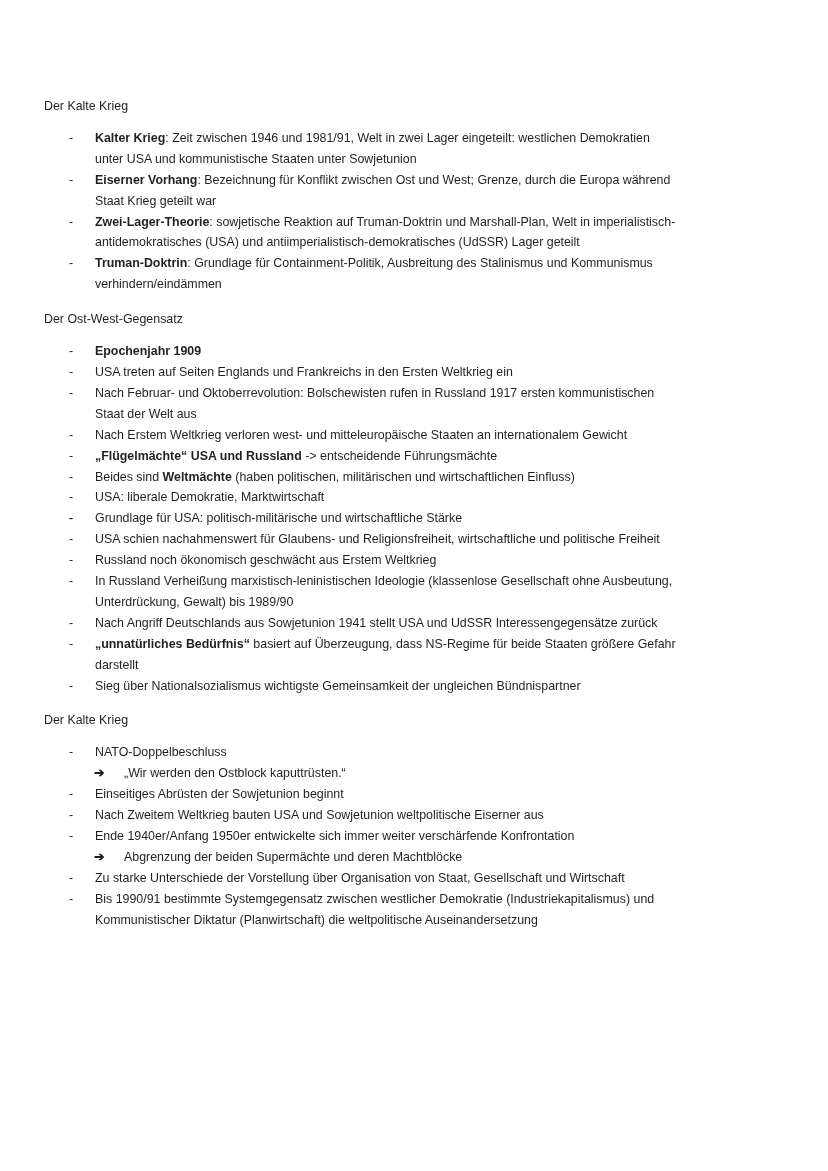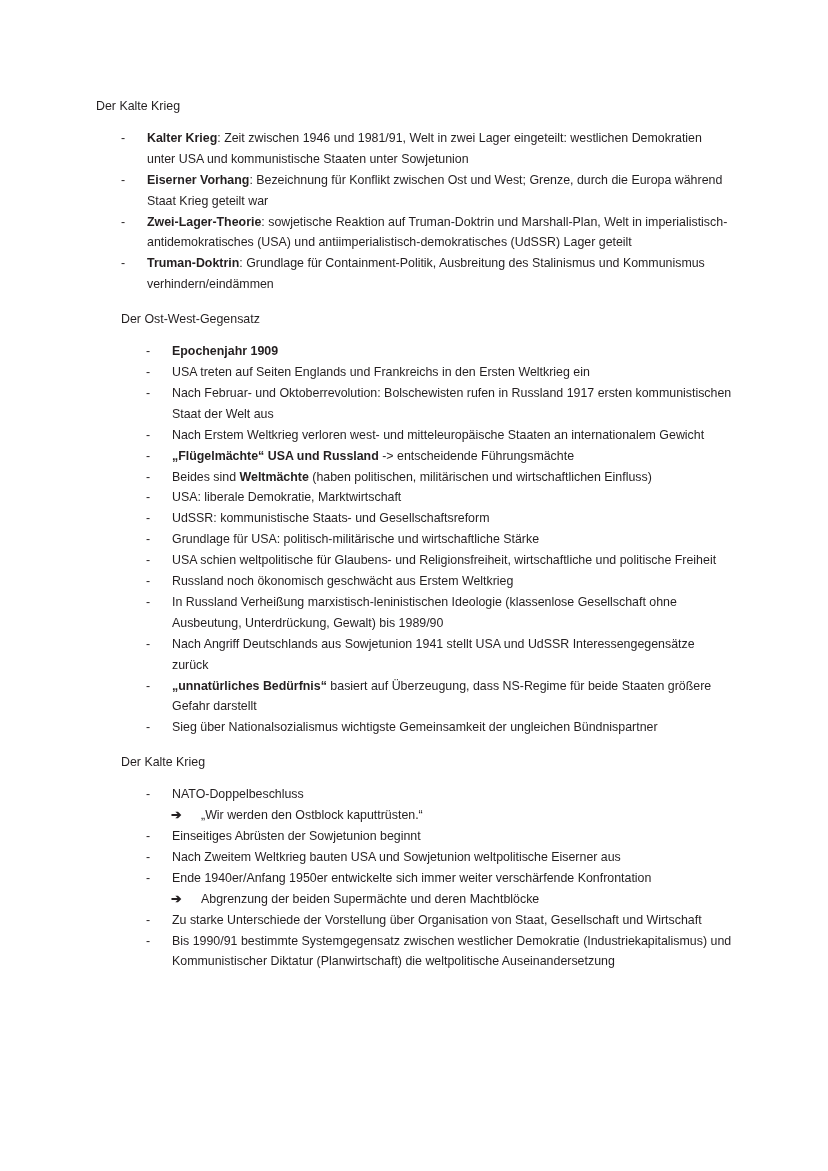--- a/index.html
+++ b/index.html
@@ -15,42 +15,41 @@
     color: #231f20;
     -webkit-font-smoothing: antialiased;
   }
 
   .page {
     position: relative;
     width: 720px;
     height: 1171px;
     background: #ffffff;
     box-sizing: border-box;
-    padding: 96px 96px 40px 96px;
+    padding: 96px 96px 40px 44px;
   }
 
   .doc {
     width: 636px;
     font-size: 12.4px;
     line-height: 20.9px;
   }
 
   
   .section-heading {
     font-size: 12.4px;
     font-weight: 400;
     line-height: 20.9px;
     margin: 0 0 11px 0;
     letter-spacing: 0.0px;
     color: #231f20;
   }
 
   .section + .section {
     margin-top: 14px;
-    margin-left: 25px;
   }
 
   
   .bullets {
     list-style: none;
     margin: 0;
     padding: 0;
   }
 
   .bullet {
@@ -111,23 +110,23 @@
       <div class="section">
         <p class="section-heading">Der Ost-West-Gegensatz</p>
         <ul class="bullets">
           <li class="bullet"><span class="dash">-</span><span><b>Epochenjahr 1909</b></span></li>
           <li class="bullet"><span class="dash">-</span><span><span>USA treten auf Seiten Englands und Frankreichs in den Ersten Weltkrieg ein</span></span></li>
           <li class="bullet"><span class="dash">-</span><span><span>Nach Februar- und Oktoberrevolution: Bolschewisten rufen in Russland 1917 ersten kommunistischen Staat der Welt aus</span></span></li>
           <li class="bullet"><span class="dash">-</span><span><span>Nach Erstem Weltkrieg verloren west- und mitteleuropäische Staaten an internationalem Gewicht</span></span></li>
           <li class="bullet"><span class="dash">-</span><span><b>„Flügelmächte“ USA und Russland</b><span> -&gt; entscheidende Führungsmächte</span></span></li>
           <li class="bullet"><span class="dash">-</span><span><span>Beides sind </span><b>Weltmächte</b><span> (haben politischen, militärischen und wirtschaftlichen Einfluss)</span></span></li>
           <li class="bullet"><span class="dash">-</span><span><span>USA: liberale Demokratie, Marktwirtschaft</span></span></li>
-          <li class="bullet"><span class="dash">-</span><span><span>UdSSR: kommunistische Staats- und Gesellschaftsreform</span></span></li>
+          <li class="bullet"><span class="dash">-</span></li>
           <li class="bullet"><span class="dash">-</span><span><span>Grundlage für USA: politisch-militärische und wirtschaftliche Stärke</span></span></li>
-          <li class="bullet"><span class="dash">-</span><span><span>USA schien weltpolitische für Glaubens- und Religionsfreiheit, wirtschaftliche und politische Freiheit</span></span></li>
+          <li class="bullet"><span class="dash">-</span><span><span>USA schien nachahmenswert für Glaubens- und Religionsfreiheit, wirtschaftliche und politische Freiheit</span></span></li>
           <li class="bullet"><span class="dash">-</span><span><span>Russland noch ökonomisch geschwächt aus Erstem Weltkrieg</span></span></li>
           <li class="bullet"><span class="dash">-</span><span><span>In Russland Verheißung marxistisch-leninistischen Ideologie (klassenlose Gesellschaft ohne Ausbeutung, Unterdrückung, Gewalt) bis 1989/90</span></span></li>
           <li class="bullet"><span class="dash">-</span><span><span>Nach Angriff Deutschlands aus Sowjetunion 1941 stellt USA und UdSSR Interessengegensätze zurück</span></span></li>
           <li class="bullet"><span class="dash">-</span><span><b>„unnatürliches Bedürfnis“</b><span> basiert auf Überzeugung, dass NS-Regime für beide Staaten größere Gefahr darstellt</span></span></li>
           <li class="bullet"><span class="dash">-</span><span><span>Sieg über Nationalsozialismus wichtigste Gemeinsamkeit der ungleichen Bündnispartner</span></span></li>
         </ul>
       </div>
       <div class="section">
         <p class="section-heading">Der Kalte Krieg</p>
         <ul class="bullets">

